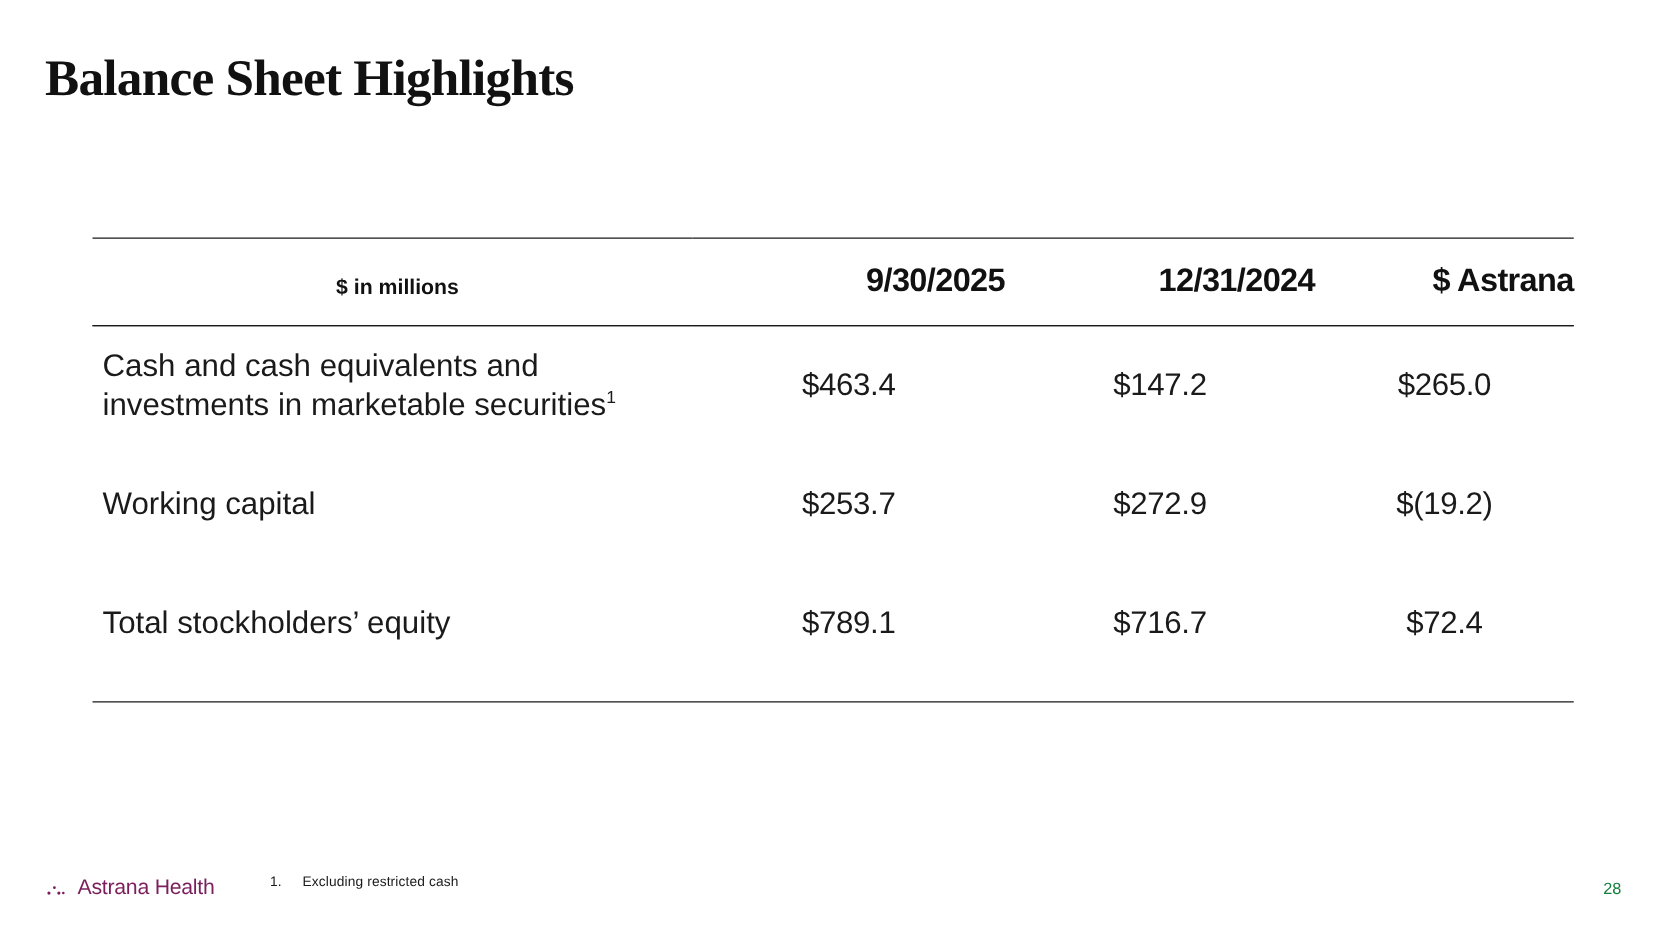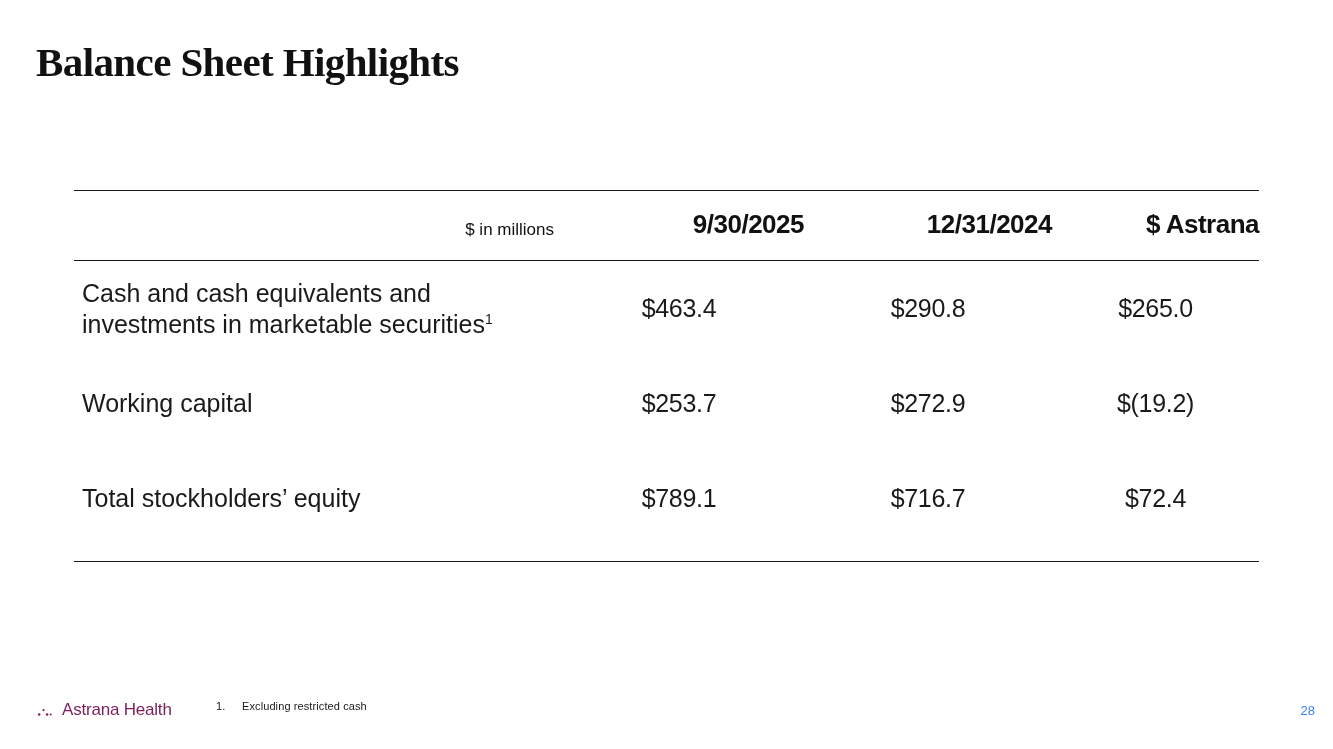--- a/index.html
+++ b/index.html
@@ -57,22 +57,22 @@
   table.fin thead th {
     font-size: 26px;
     font-weight: 700;
     color: #111111;
     padding: 18px 0 20px 0;
     border-bottom: 1.6px solid #1a1a1a;
     vertical-align: bottom;
   }
   table.fin thead th.lbl {
     font-size: 17px;
-    font-weight: 400;
-    text-align: right;
+    font-weight: 700;
+    text-align: center;
     padding-left: 8px;
     letter-spacing: 0px;
   }
   table.fin thead th.num {
     text-align: right;
     letter-spacing: -0.5px;
   }
 
   .head-rule-top {
     border-top: 1.6px solid #1a1a1a;
@@ -144,24 +144,24 @@
   }
   .logo-text {
     font-size: 17px;
     font-weight: 400;
     color: #7b1f5c;
     letter-spacing: -0.2px;
   }
 
   .page-number {
     position: absolute;
-    right: 18px;
+    right: 36px;
     top: 703px;
     font-size: 13px;
-    color: #3b82f6;
+    color: #15803d;
   }
 </style>
 </head>
 <body>
 
 <div class="slide">
 
   <div class="slide-title">Balance Sheet Highlights</div>
 
   <div class="table-wrap">
@@ -177,21 +177,21 @@
           <th class="lbl">$ in millions</th>
           <th class="num">9/30/2025</th>
           <th class="num">12/31/2024</th>
           <th class="num">$ Astrana</th>
         </tr>
       </thead>
       <tbody>
         <tr class="data-row">
           <td class="lbl"><span>Cash and cash equivalents and investments in marketable securities</span><sup class="fn">1</sup></td>
           <td class="num">$463.4</td>
-          <td class="num">$290.8</td>
+          <td class="num">$147.2</td>
           <td class="num">$265.0</td>
         </tr>
         <tr class="data-row">
           <td class="lbl">Working capital</td>
           <td class="num">$253.7</td>
           <td class="num">$272.9</td>
           <td class="num">$(19.2)</td>
         </tr>
         <tr class="data-row">
           <td class="lbl">Total stockholders’ equity</td>

